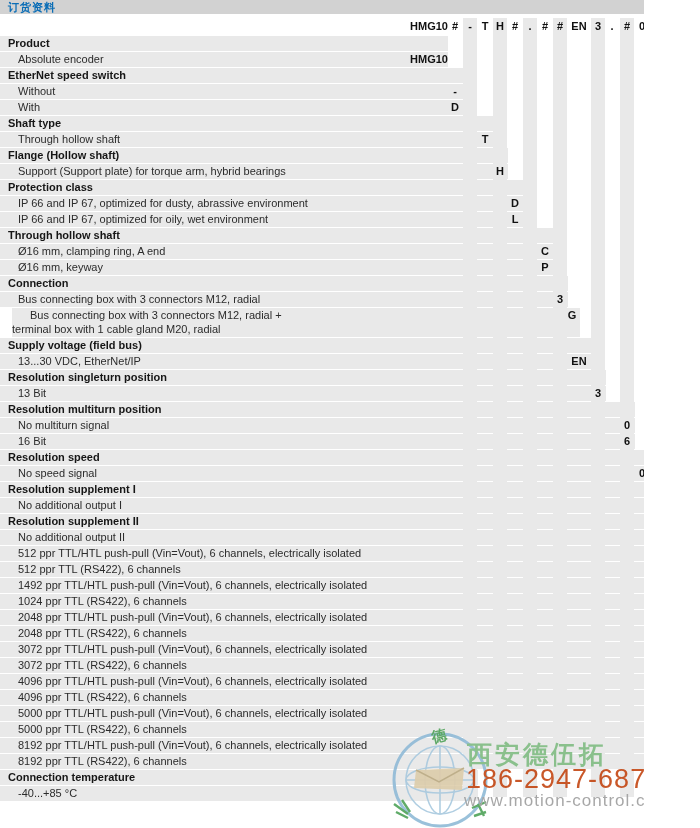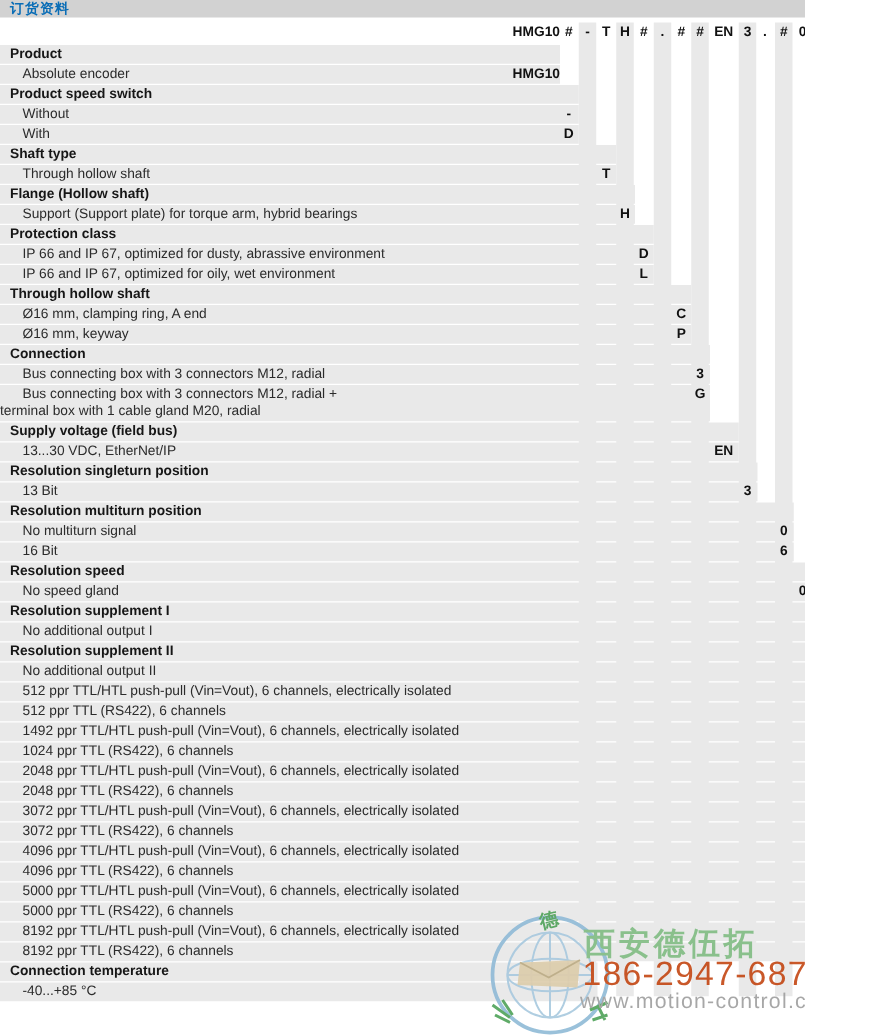--- a/index.html
+++ b/index.html
@@ -11,21 +11,21 @@
     position:absolute;left:0;top:0;width:700px;height:14px;
     background:#d2d2d2;font-size:11px;font-weight:bold;line-height:14px;
   }
   .title-bar span{padding-left:8px;color:#0a6db6;letter-spacing:1px;}
   .stripe{position:absolute;background:#e9e9e9;}
   .code-row{position:absolute;left:0;top:18px;height:16px;width:700px;font-size:11px;font-weight:bold;color:#111;}
   .code-row .prefix{position:absolute;left:390px;top:0;width:58px;text-align:right;line-height:16px;}
   .code-row .cc{position:absolute;top:0;width:24px;text-align:center;line-height:16px;}
   .tbl{position:absolute;left:0;top:36px;width:700px;}
   .row{position:relative;height:15px;margin-bottom:1px;font-size:11px;line-height:15px;white-space:nowrap;}
-  .row.h2{height:29px;line-height:14px;}
+  .row.h2{height:29px;line-height:14px;margin-left:12px;}
   .row .bg{position:absolute;left:0;top:0;bottom:0;background:#e9e9e9;}
   .row .lbl{position:relative;padding-left:18px;color:#2b2b2b;}
   .row.header .lbl{padding-left:8px;font-weight:bold;color:#161616;}
   .row .code{position:absolute;top:0;width:24px;text-align:center;font-weight:600;color:#111;}
   .row .code.wide{width:58px;text-align:right;}
   .wm{position:absolute;left:0;top:0;width:700px;height:828px;pointer-events:none;opacity:.88;}
   .wm .company{position:absolute;left:467px;top:738px;font-size:25px;font-weight:bold;color:#7dbb80;letter-spacing:3px;}
   .wm .phone{position:absolute;left:466px;top:764px;font-size:27px;color:#c2410c;letter-spacing:1px;}
   .wm .site{position:absolute;left:464px;top:791px;font-size:17px;color:#9c9c9c;letter-spacing:1px;}
   .wm svg{position:absolute;left:388px;top:726px;}
@@ -66,21 +66,21 @@
       <span class="cc" style="left: 615px;">#</span>
       <span class="cc" style="left: 630px;">0</span>
       <span class="cc" style="left: 645px;">0</span>
       <span class="cc" style="left: 660px;">#</span>
       <span class="cc" style="left: 675px;">A</span>
     </div>
 
   <div class="tbl" id="tbl">
       <div class="row header"><div class="bg" style="width: 448px;"></div><span class="lbl">Product</span></div>
       <div class="row option"><div class="bg" style="width: 448px;"></div><span class="lbl">Absolute encoder</span><span class="code wide" style="left: 390px;">HMG10</span></div>
-      <div class="row header"><div class="bg" style="width: 463px;"></div><span class="lbl">Product speed switch</span></div>
+      <div class="row header"><div class="bg" style="width: 463px;"></div><span class="lbl">EtherNet speed switch</span></div>
       <div class="row option"><div class="bg" style="width: 463px;"></div><span class="lbl">Without</span><span class="code" style="left: 443px;">-</span></div>
       <div class="row option"><div class="bg" style="width: 463px;"></div><span class="lbl">With</span><span class="code" style="left: 443px;">D</span></div>
       <div class="row header"><div class="bg" style="width: 493px;"></div><span class="lbl">Shaft type</span></div>
       <div class="row option"><div class="bg" style="width: 493px;"></div><span class="lbl">Through hollow shaft</span><span class="code" style="left: 473px;">T</span></div>
       <div class="row header"><div class="bg" style="width: 508px;"></div><span class="lbl">Flange (Hollow shaft)</span></div>
       <div class="row option"><div class="bg" style="width: 508px;"></div><span class="lbl">Support (Support plate) for torque arm, hybrid bearings</span><span class="code" style="left: 488px;">H</span></div>
       <div class="row header"><div class="bg" style="width: 523px;"></div><span class="lbl">Protection class</span></div>
       <div class="row option"><div class="bg" style="width: 523px;"></div><span class="lbl">IP 66 and IP 67, optimized for dusty, abrassive environment</span><span class="code" style="left: 503px;">D</span></div>
       <div class="row option"><div class="bg" style="width: 523px;"></div><span class="lbl">IP 66 and IP 67, optimized for oily, wet environment</span><span class="code" style="left: 503px;">L</span></div>
       <div class="row header"><div class="bg" style="width: 553px;"></div><span class="lbl">Through hollow shaft</span></div>
@@ -90,21 +90,21 @@
       <div class="row option"><div class="bg" style="width: 568px;"></div><span class="lbl">Bus connecting box with 3 connectors M12, radial</span><span class="code" style="left: 548px;">3</span></div>
       <div class="row option h2"><div class="bg" style="width: 568px;"></div><span class="lbl">Bus connecting box with 3 connectors M12, radial +<br>terminal box with 1 cable gland M20, radial</span><span class="code" style="left: 548px;">G</span></div>
       <div class="row header"><div class="bg" style="width: 591px;"></div><span class="lbl">Supply voltage (field bus)</span></div>
       <div class="row option"><div class="bg" style="width: 591px;"></div><span class="lbl">13...30 VDC, EtherNet/IP</span><span class="code" style="left: 567px;">EN</span></div>
       <div class="row header"><div class="bg" style="width: 606px;"></div><span class="lbl">Resolution singleturn position</span></div>
       <div class="row option"><div class="bg" style="width: 606px;"></div><span class="lbl">13 Bit</span><span class="code" style="left: 586px;">3</span></div>
       <div class="row header"><div class="bg" style="width: 635px;"></div><span class="lbl">Resolution multiturn position</span></div>
       <div class="row option"><div class="bg" style="width: 635px;"></div><span class="lbl">No multiturn signal</span><span class="code" style="left: 615px;">0</span></div>
       <div class="row option"><div class="bg" style="width: 635px;"></div><span class="lbl">16 Bit</span><span class="code" style="left: 615px;">6</span></div>
       <div class="row header"><div class="bg" style="width: 650px;"></div><span class="lbl">Resolution speed</span></div>
-      <div class="row option"><div class="bg" style="width: 650px;"></div><span class="lbl">No speed gland</span><span class="code" style="left: 630px;">0</span></div>
+      <div class="row option"><div class="bg" style="width: 650px;"></div><span class="lbl">No speed signal</span><span class="code" style="left: 630px;">0</span></div>
       <div class="row header"><div class="bg" style="width: 665px;"></div><span class="lbl">Resolution supplement I</span></div>
       <div class="row option"><div class="bg" style="width: 665px;"></div><span class="lbl">No additional output I</span><span class="code" style="left: 645px;">0</span></div>
       <div class="row header"><div class="bg" style="width: 680px;"></div><span class="lbl">Resolution supplement II</span></div>
       <div class="row option"><div class="bg" style="width: 680px;"></div><span class="lbl">No additional output II</span><span class="code" style="left: 660px;">0</span></div>
       <div class="row option"><div class="bg" style="width: 680px;"></div><span class="lbl">512 ppr TTL/HTL push-pull (Vin=Vout), 6 channels, electrically isolated</span><span class="code" style="left: 660px;">1</span></div>
       <div class="row option"><div class="bg" style="width: 680px;"></div><span class="lbl">512 ppr TTL (RS422), 6 channels</span><span class="code" style="left: 660px;">2</span></div>
       <div class="row option"><div class="bg" style="width: 680px;"></div><span class="lbl">1492 ppr TTL/HTL push-pull (Vin=Vout), 6 channels, electrically isolated</span><span class="code" style="left: 660px;">5</span></div>
       <div class="row option"><div class="bg" style="width: 680px;"></div><span class="lbl">1024 ppr TTL (RS422), 6 channels</span><span class="code" style="left: 660px;">6</span></div>
       <div class="row option"><div class="bg" style="width: 680px;"></div><span class="lbl">2048 ppr TTL/HTL push-pull (Vin=Vout), 6 channels, electrically isolated</span><span class="code" style="left: 660px;">9</span></div>
       <div class="row option"><div class="bg" style="width: 680px;"></div><span class="lbl">2048 ppr TTL (RS422), 6 channels</span><span class="code" style="left: 660px;">4</span></div>

